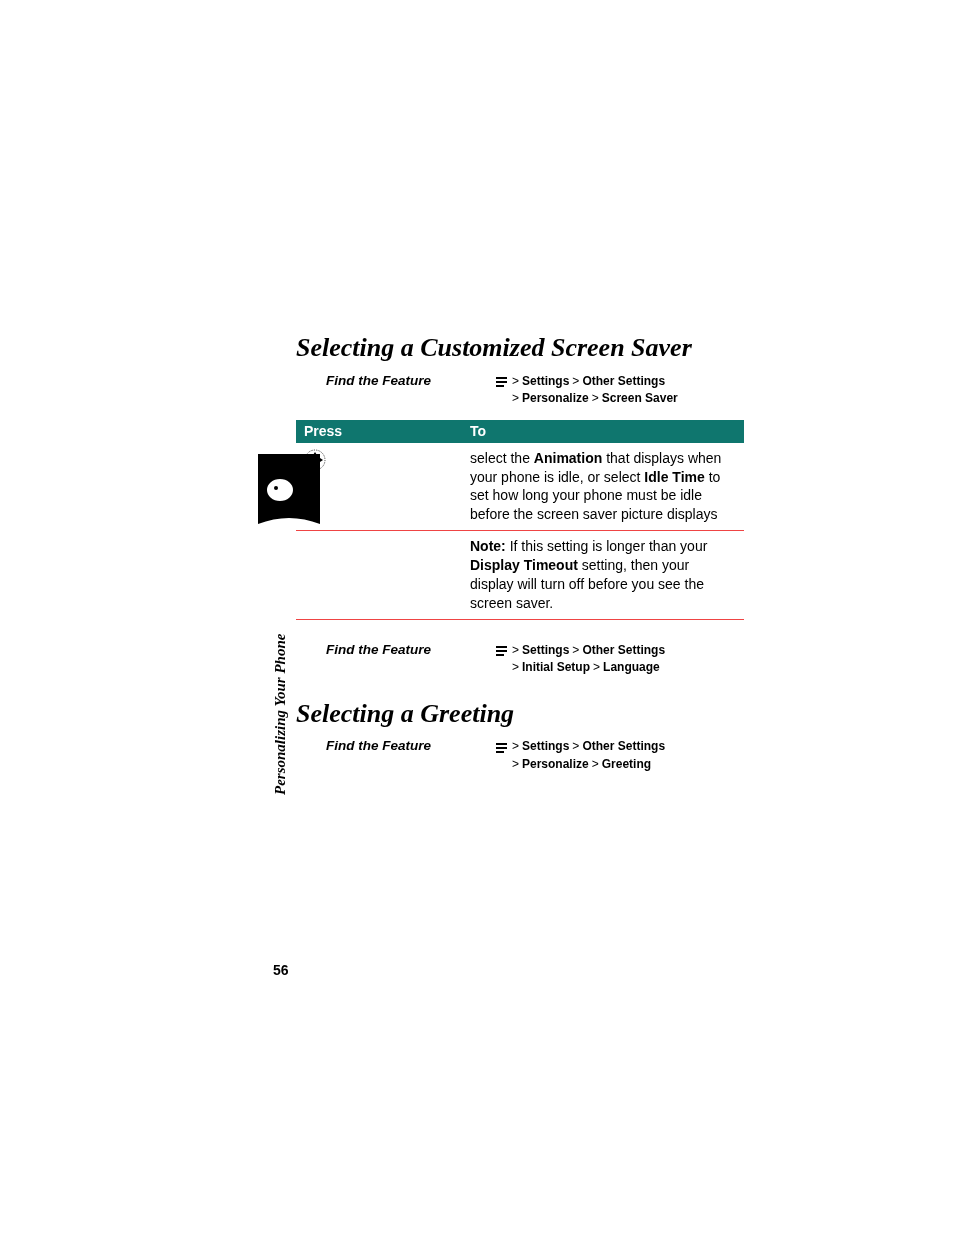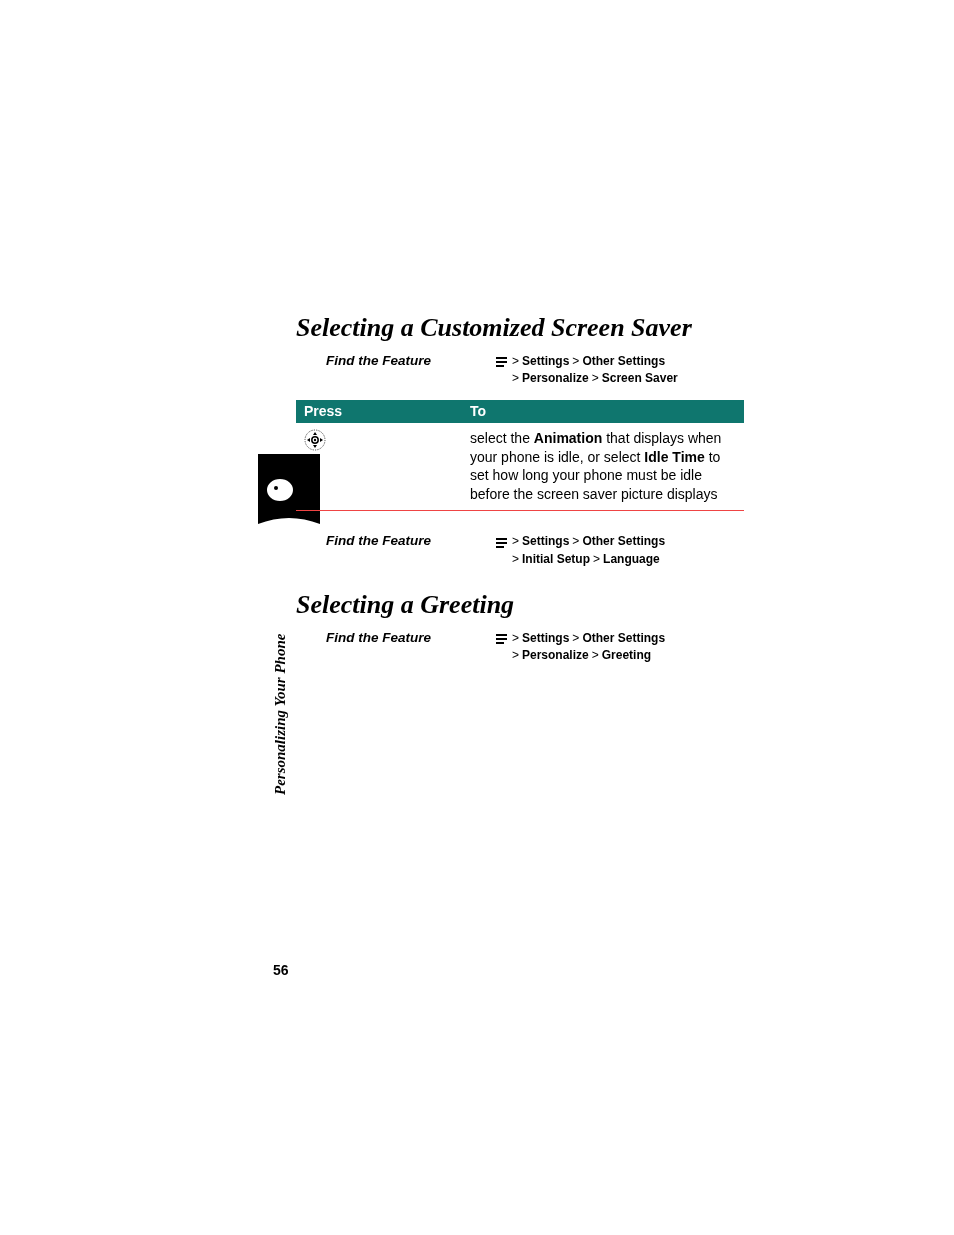--- a/index.html
+++ b/index.html
@@ -1,17 +1,17 @@
 <!DOCTYPE html>
 <html><head>
 <meta charset="utf-8">
 <style>
   html,body{margin:0;padding:0;background:#fff;}
   .page{width:954px;height:1235px;position:relative;font-family:Arial,Helvetica,sans-serif;color:#000;}
-  .content{position:absolute;left:296px;top:313px;width:448px;}
+  .content{position:absolute;left:296px;top:333px;width:448px;}
   h2.sect{font-family:Georgia,'Times New Roman',serif;font-style:italic;font-weight:bold;font-size:26px;margin:0 0 10px 0;line-height:1.15;}
   .find-row{display:flex;margin:6px 0 4px 0;align-items:flex-start;}
   .find-label{font-family:Arial,Helvetica,sans-serif;font-weight:bold;font-size:13.5px;width:170px;flex:none;padding-left:30px;font-style:italic;}
   .path-col{font-size:12px;line-height:1.45;}
   .path-line{white-space:nowrap;}
   .menu-icon{display:inline-block;width:11px;vertical-align:middle;margin-right:2px;}
   .menu-icon svg{display:block;}
   .gt{font-family:Arial;font-weight:normal;padding:0 3px;}
   .pb{font-family:'Arial Narrow','Arial Black',Arial;font-weight:900;font-stretch:condensed;letter-spacing:0px;}
   table.instr{width:100%;border-collapse:collapse;margin-top:12px;font-size:14px;}
@@ -84,20 +84,24 @@
               <circle cx="11" cy="11" r="1.2" fill="#000"></circle>
               <path d="M11 3 L9 6 L13 6 Z" fill="#000"></path>
               <path d="M11 19 L9 16 L13 16 Z" fill="#000"></path>
               <path d="M3 11 L6 9 L6 13 Z" fill="#000"></path>
               <path d="M19 11 L16 9 L16 13 Z" fill="#000"></path>
             </svg>
           </span>
         </td>
         <td><span>select the </span><span class="pb">Animation</span><span> that displays when your phone is idle, or select </span><span class="pb">Idle Time</span><span> to set how long your phone must be idle before the screen saver picture displays</span></td>
       </tr>
+      <tr>
+        <td class="press-cell"></td>
+        <td><b>Note:</b><span> If this setting is longer than your </span><span class="pb">Display Timeout</span><span> setting, then your display will turn off before you see the screen saver.</span></td>
+      </tr>
     </tbody>
         </table>
   </div>
 
   <div class="sect-block">
     <div class="find-row">
       <div class="find-label">Find the Feature</div>
       <div class="path-col">
         <div class="path-line">
           <span class="menu-icon"><svg width="11" height="11" viewBox="0 0 11 11">

